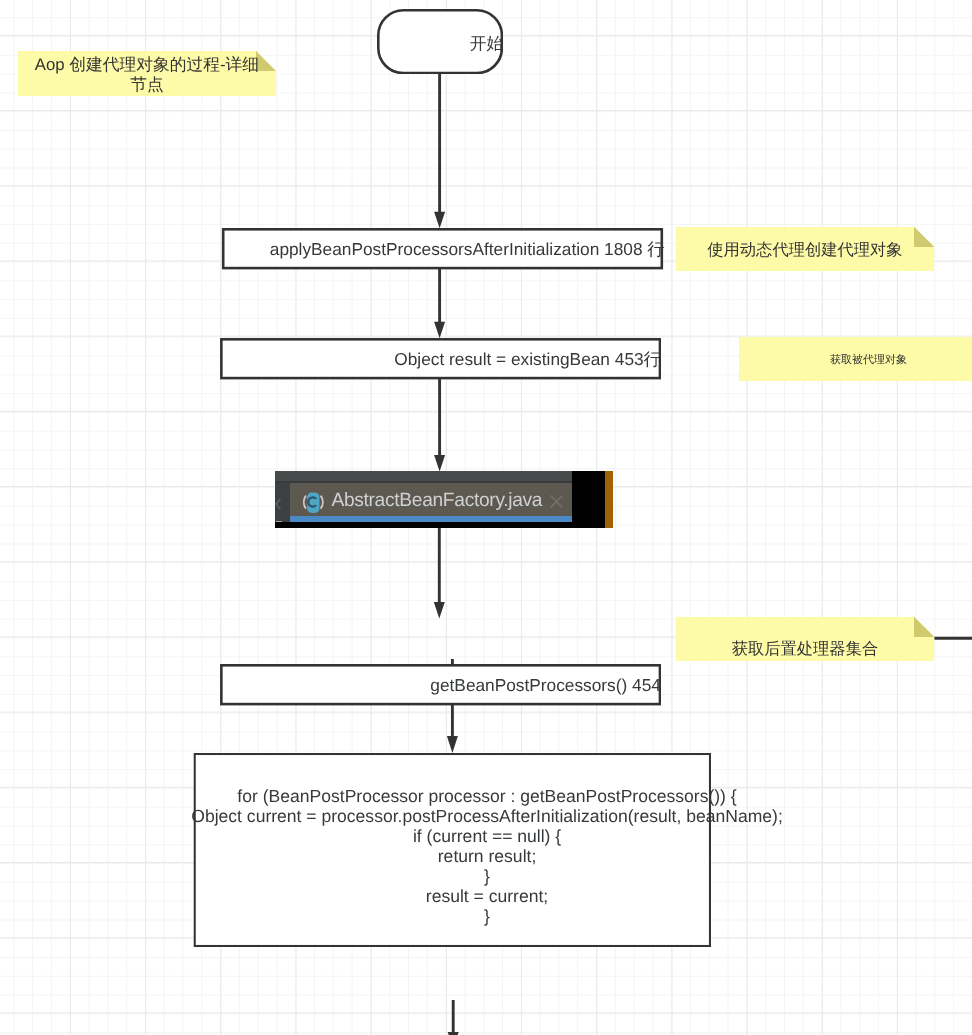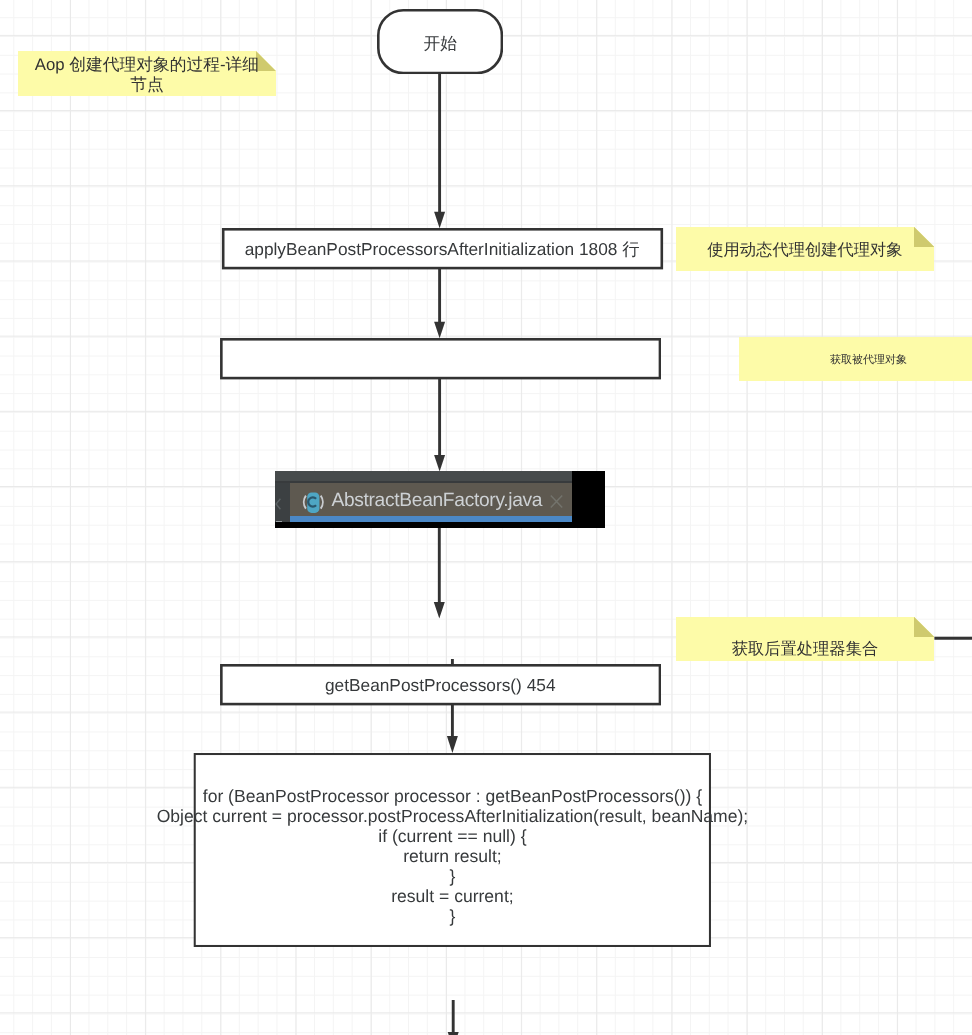--- a/index.html
+++ b/index.html
@@ -17,36 +17,36 @@
       linear-gradient(to bottom, #f4f4f4 1px, transparent 1px);
     background-size: 75.2px 75.2px, 75.2px 75.2px, 18.8px 18.8px, 18.8px 18.8px;
     background-position: -5.2px -40.3px, -5.2px -40.3px, 13.3px 17.2px, 13.3px 17.2px;
   }
 
   
   svg.edges{position:absolute;left:0;top:0;width:972px;height:1035px;}
 
   
   .node{position:absolute;box-sizing:border-box;
-        display:flex;align-items:center;justify-content:center;text-align:center;
+        display:flex;align-items:center;justify-content:flex-end;text-align:center;
         color:#36393b;line-height:1.35;}
   .node .frame{position:absolute;left:0;top:0;width:100%;height:100%;}
   .node .txt{white-space:pre-line;position:relative;z-index:2;}
 
   
   .note{position:absolute;box-sizing:border-box;color:#333333;
         display:flex;align-items:center;justify-content:center;text-align:center;
         line-height:1.2;}
   .note .paper{position:absolute;left:0;top:0;width:100%;height:100%;
         background:#fdfba8;}
   .note .fold{position:absolute;background:#cfca6e;}
   .note .label{position:relative;z-index:2;padding:0 8px;}
 
   
-  .ide{position:absolute;overflow:hidden;background:#a16207;}
+  .ide{position:absolute;overflow:hidden;background:#a16207;padding-left:8px;}
   .ide .topbar{position:absolute;background:#474b4c;}
   .ide .sidestrip{position:absolute;background:#3c4042;}
   .ide .tab{position:absolute;background:#5e5950;}
   .ide .tabund{position:absolute;background:#4b88c6;}
   .ide .blackright{position:absolute;top:0;background:#000;}
   .ide .blackbottom{position:absolute;left:0;background:#000;}
   .ide .chev{position:absolute;color:#8b8f92;font-size:17px;line-height:1;}
   .ide .cicon{position:absolute;}
   .ide .fname{position:absolute;color:#c8ccd0;white-space:nowrap;}
   .ide .xclose{position:absolute;color:#8e9296;}
@@ -95,20 +95,21 @@
     <svg class="frame" viewBox="0 0 441.3 41.4" xmlns="http://www.w3.org/2000/svg">
       <rect x="1.3" y="1.3" width="438.7" height="38.8" fill="#ffffff" stroke="#333333" stroke-width="2.6"></rect>
     </svg>
     <span class="txt">applyBeanPostProcessorsAfterInitialization 1808 行</span>
   </div>
 
   <div class="node" style="left:219.6px;top:338.3px;width:441.3px;height:41.4px;font-size:17.3px;padding-top:2px;">
     <svg class="frame" viewBox="0 0 441.3 41.4" xmlns="http://www.w3.org/2000/svg">
       <rect x="1.3" y="1.3" width="438.7" height="38.8" fill="#ffffff" stroke="#333333" stroke-width="2.6"></rect>
     </svg>
+    <span class="txt">Object result = existingBean 453行</span>
   </div>
 
   <div class="node" style="left:219.6px;top:618.3px;width:441.3px;height:41.4px;font-size:17.3px;padding-top:2px;margin-top:46px;">
     <svg class="frame" viewBox="0 0 441.3 41.4" xmlns="http://www.w3.org/2000/svg">
       <rect x="1.3" y="1.3" width="438.7" height="38.8" fill="#ffffff" stroke="#333333" stroke-width="2.6"></rect>
     </svg>
     <span class="txt">getBeanPostProcessors() 454</span>
   </div>
 
   <div class="node" style="left:122.1px;top:752.8px;width:660.7px;height:194px;font-size:17.56px;line-height:1.145;

